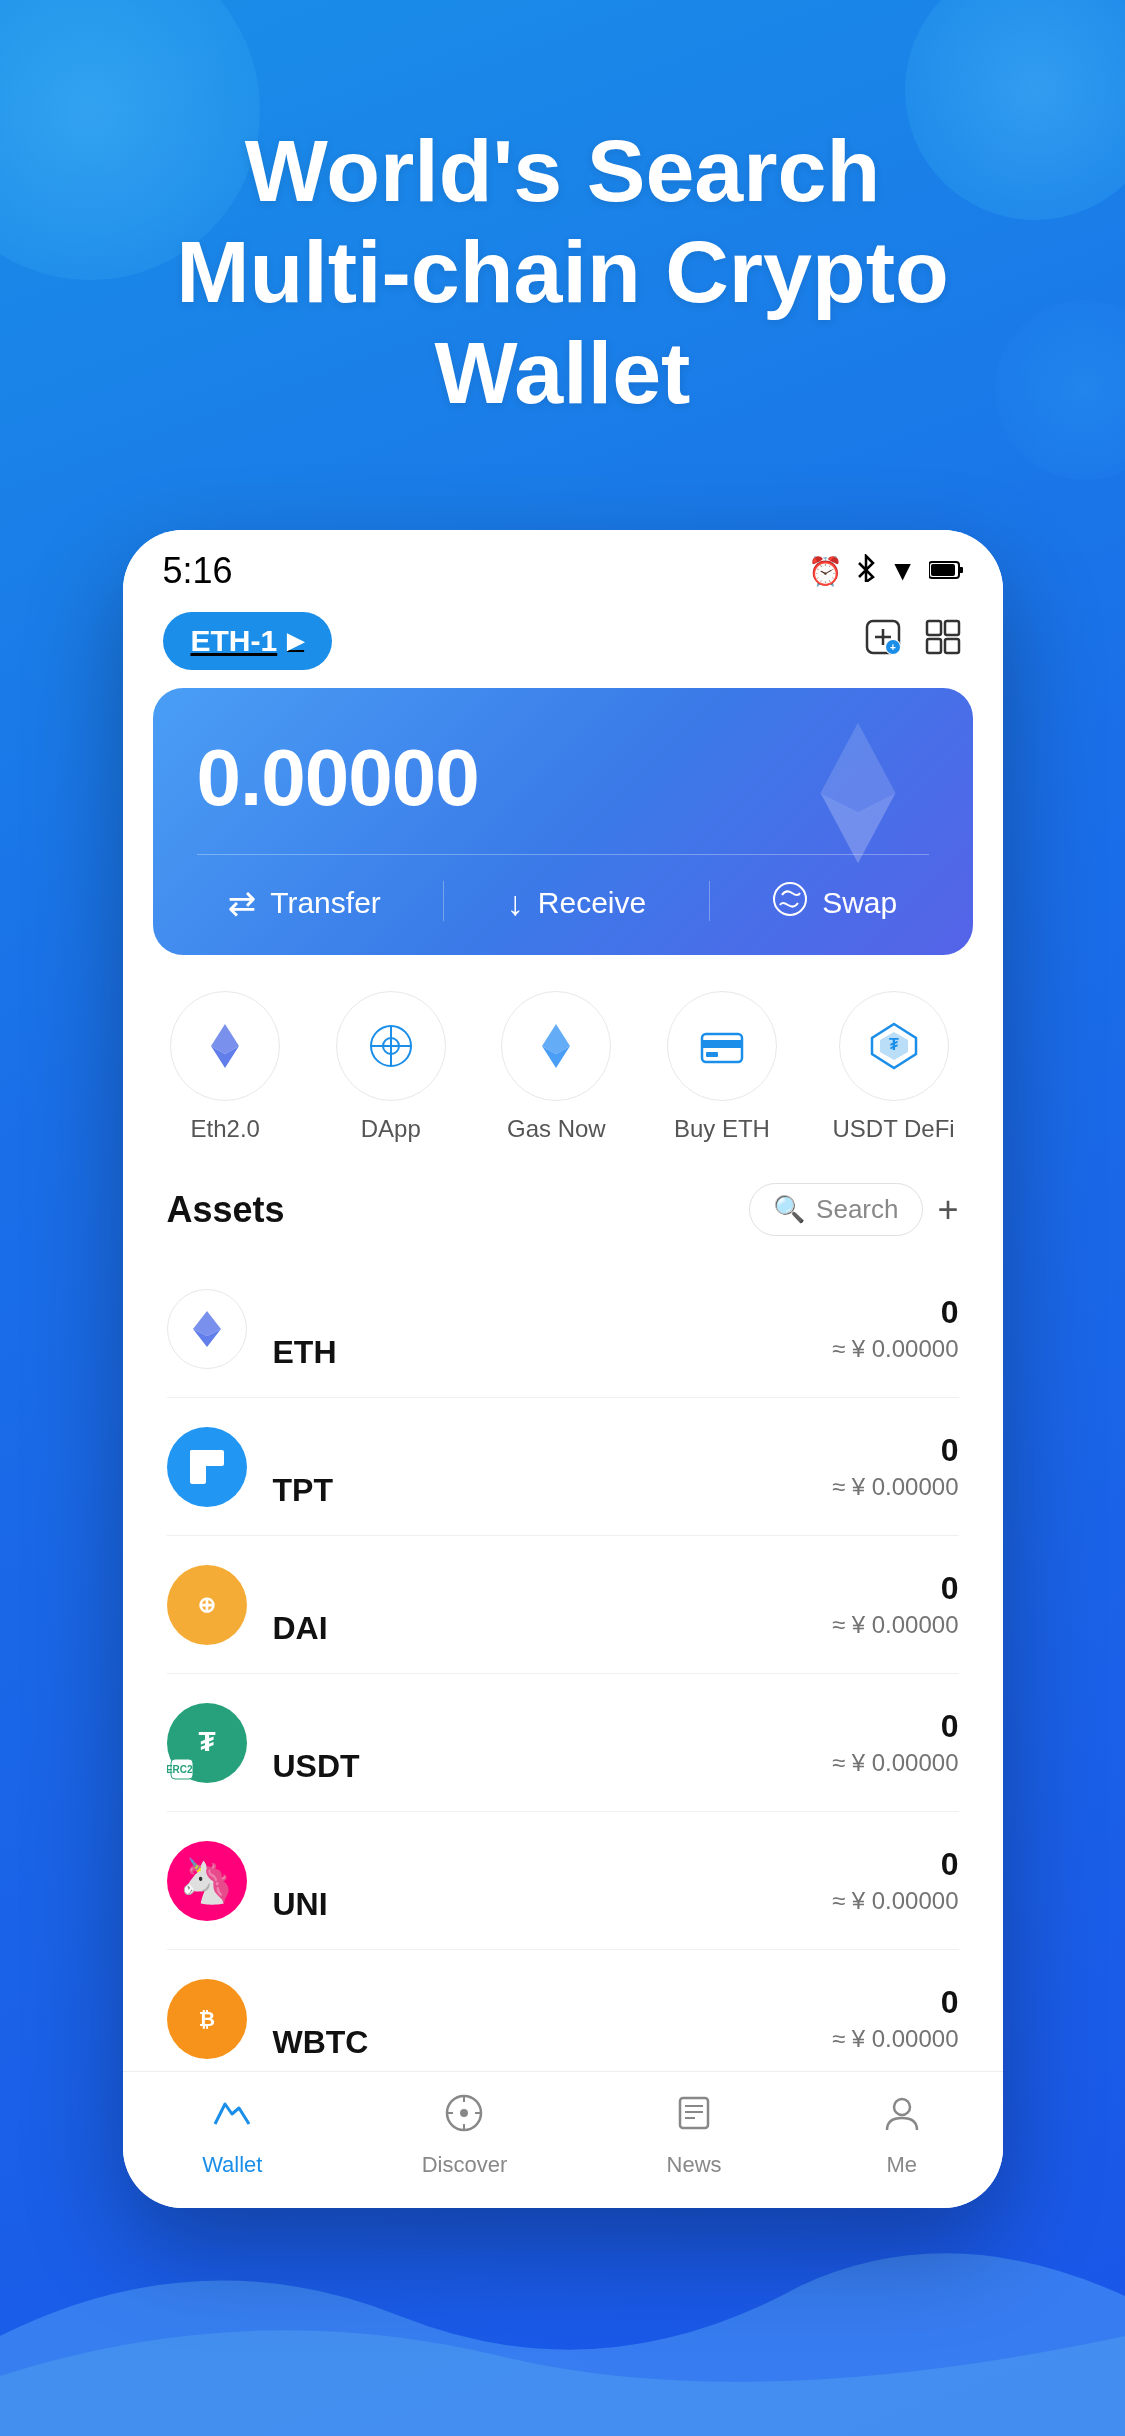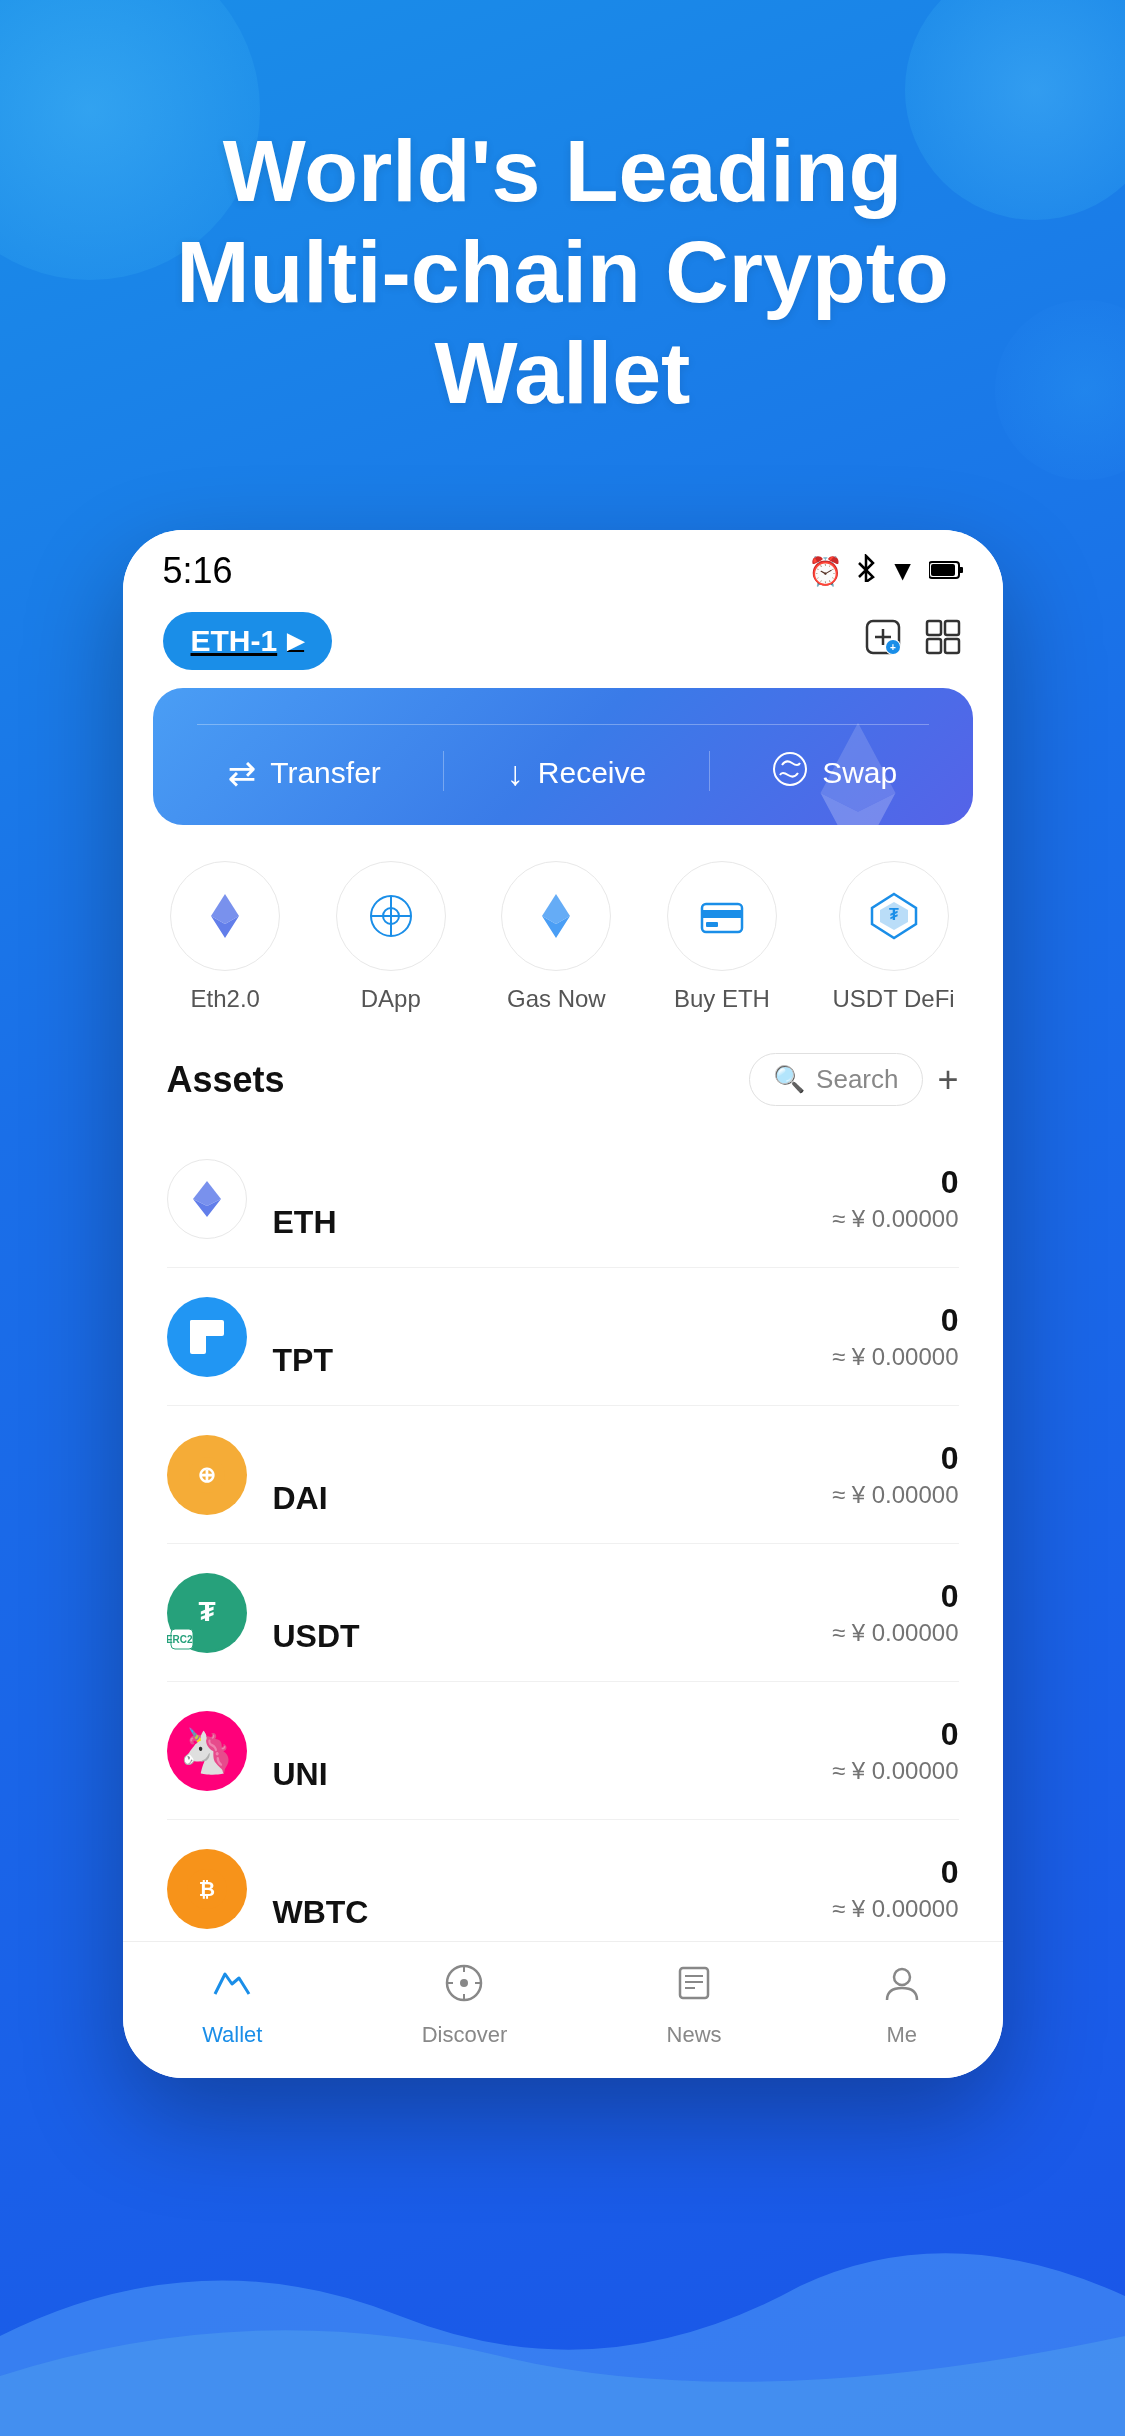--- a/index.html
+++ b/index.html
@@ -345,21 +345,21 @@
 <div class="bg-circle bg-circle-3"></div>
 
 <div class="bottom-wave">
   <svg viewBox="0 0 1125 300" preserveAspectRatio="none" xmlns="http://www.w3.org/2000/svg">
     <path d="M0,200 Q200,100 400,180 Q600,260 800,150 Q950,80 1125,160 L1125,300 L0,300 Z" fill="rgba(100,180,255,0.4)"></path>
     <path d="M0,240 Q250,160 500,220 Q750,280 1125,200 L1125,300 L0,300 Z" fill="rgba(80,160,240,0.5)"></path>
   </svg>
 </div>
 
 <div class="hero-text">
-  <div>World's Leading</div>
+  <div>World's Search</div>
   <div>Multi-chain Crypto Wallet</div>
 </div>
 
 <div class="phone-container">
 
   <div class="status-bar">
     <span class="status-time">5:16</span>
     <div class="status-icons">
       <span class="status-icon">⏰</span>
       <span class="status-icon">
@@ -405,20 +405,21 @@
     </div>
   </div>
 
   <div class="assets-card">
 
     <svg class="eth-watermark" viewBox="0 0 100 160" xmlns="http://www.w3.org/2000/svg">
       <polygon points="50,5 90,80 50,100 10,80" fill="white" opacity="0.6"></polygon>
       <polygon points="50,100 90,80 50,155 10,80" fill="white" opacity="0.9"></polygon>
     </svg>
 
+    <div class="assets-amount">0.00000</div>
     <div class="card-actions">
       <div class="card-action">
         <span style="font-size:34px;">⇄</span>
         <span>Transfer</span>
       </div>
       <div class="card-action-divider"></div>
       <div class="card-action">
         <span style="font-size:34px;">↓</span>
         <span>Receive</span>
       </div>

